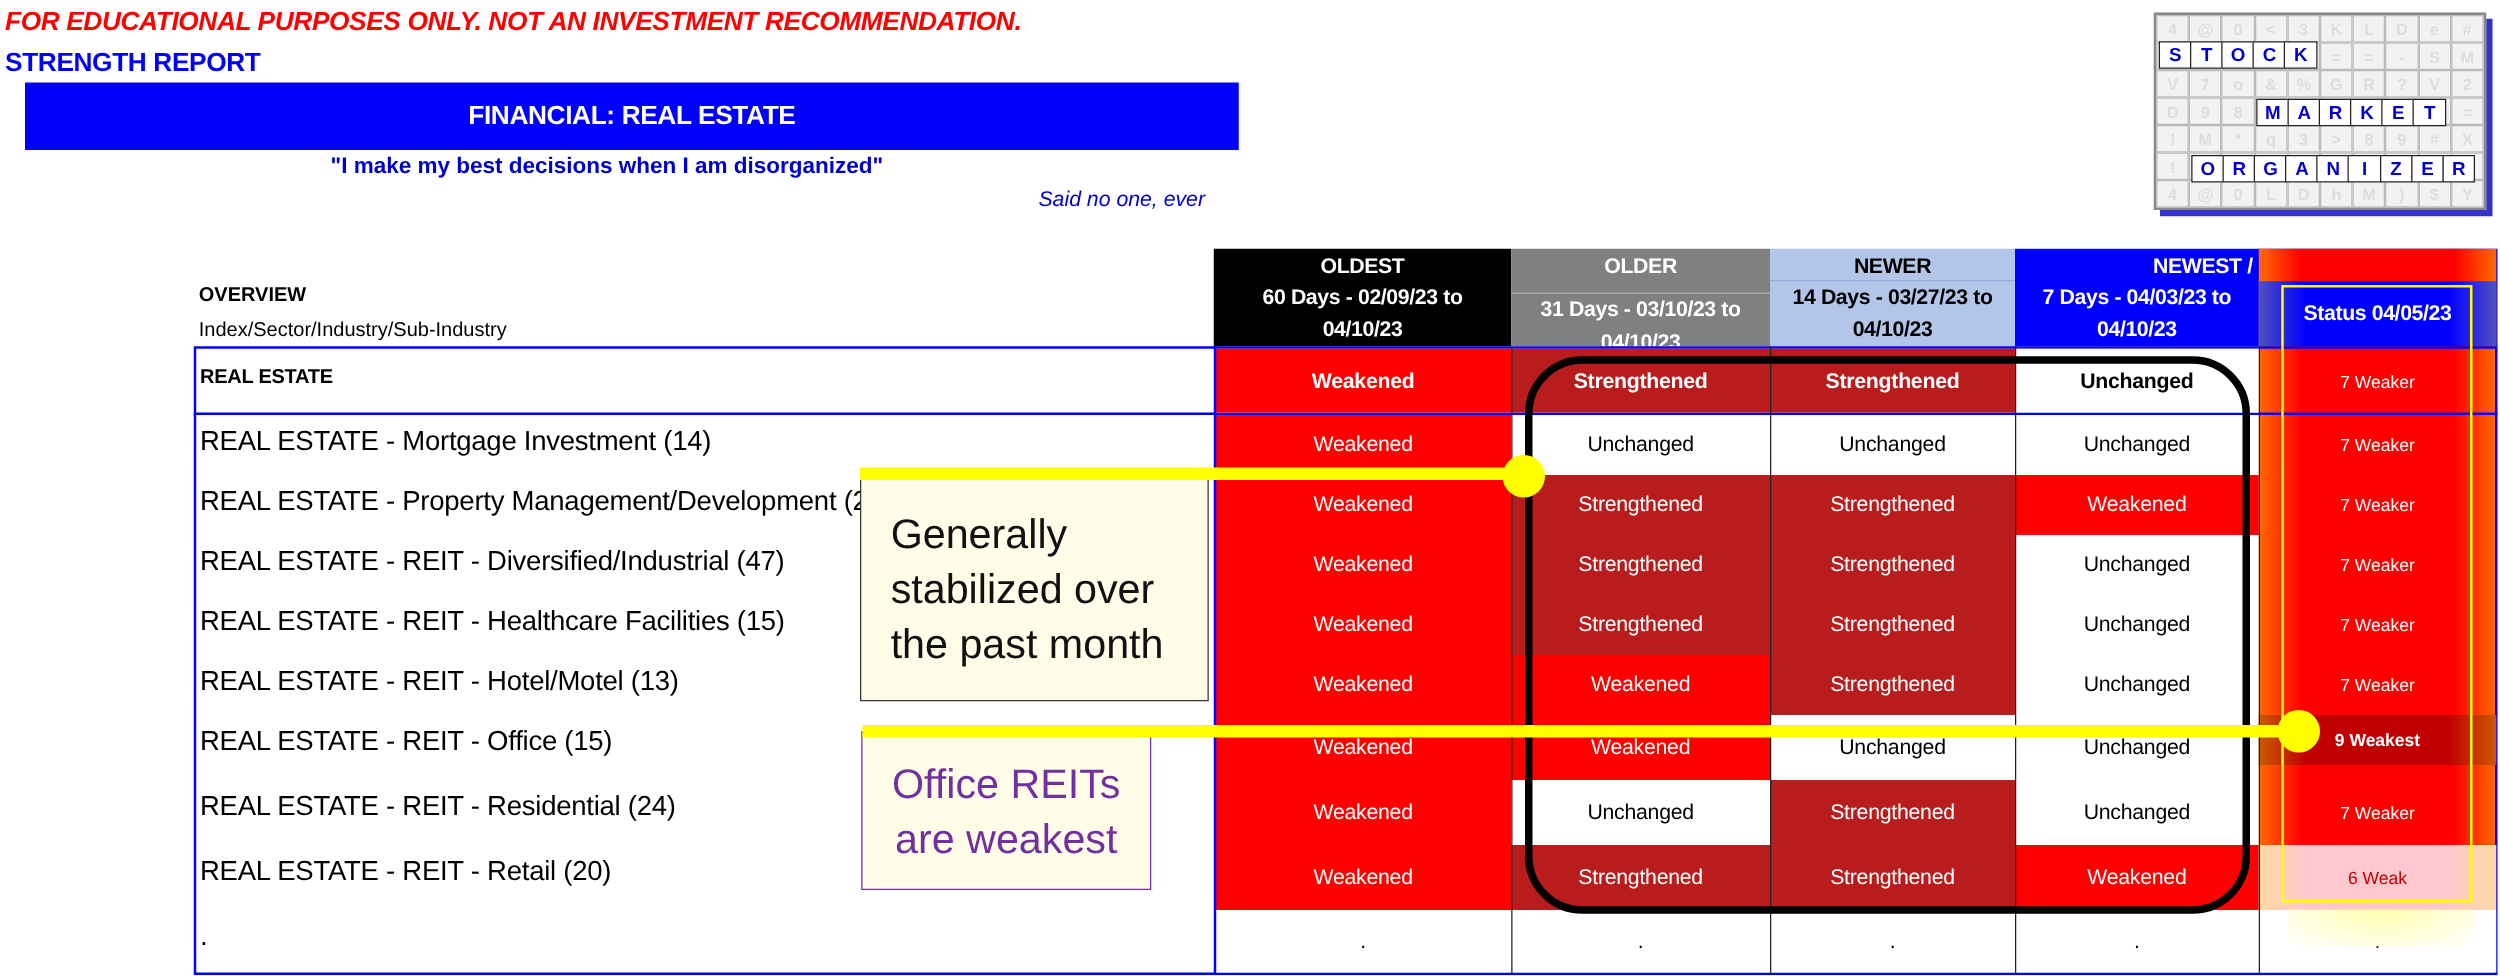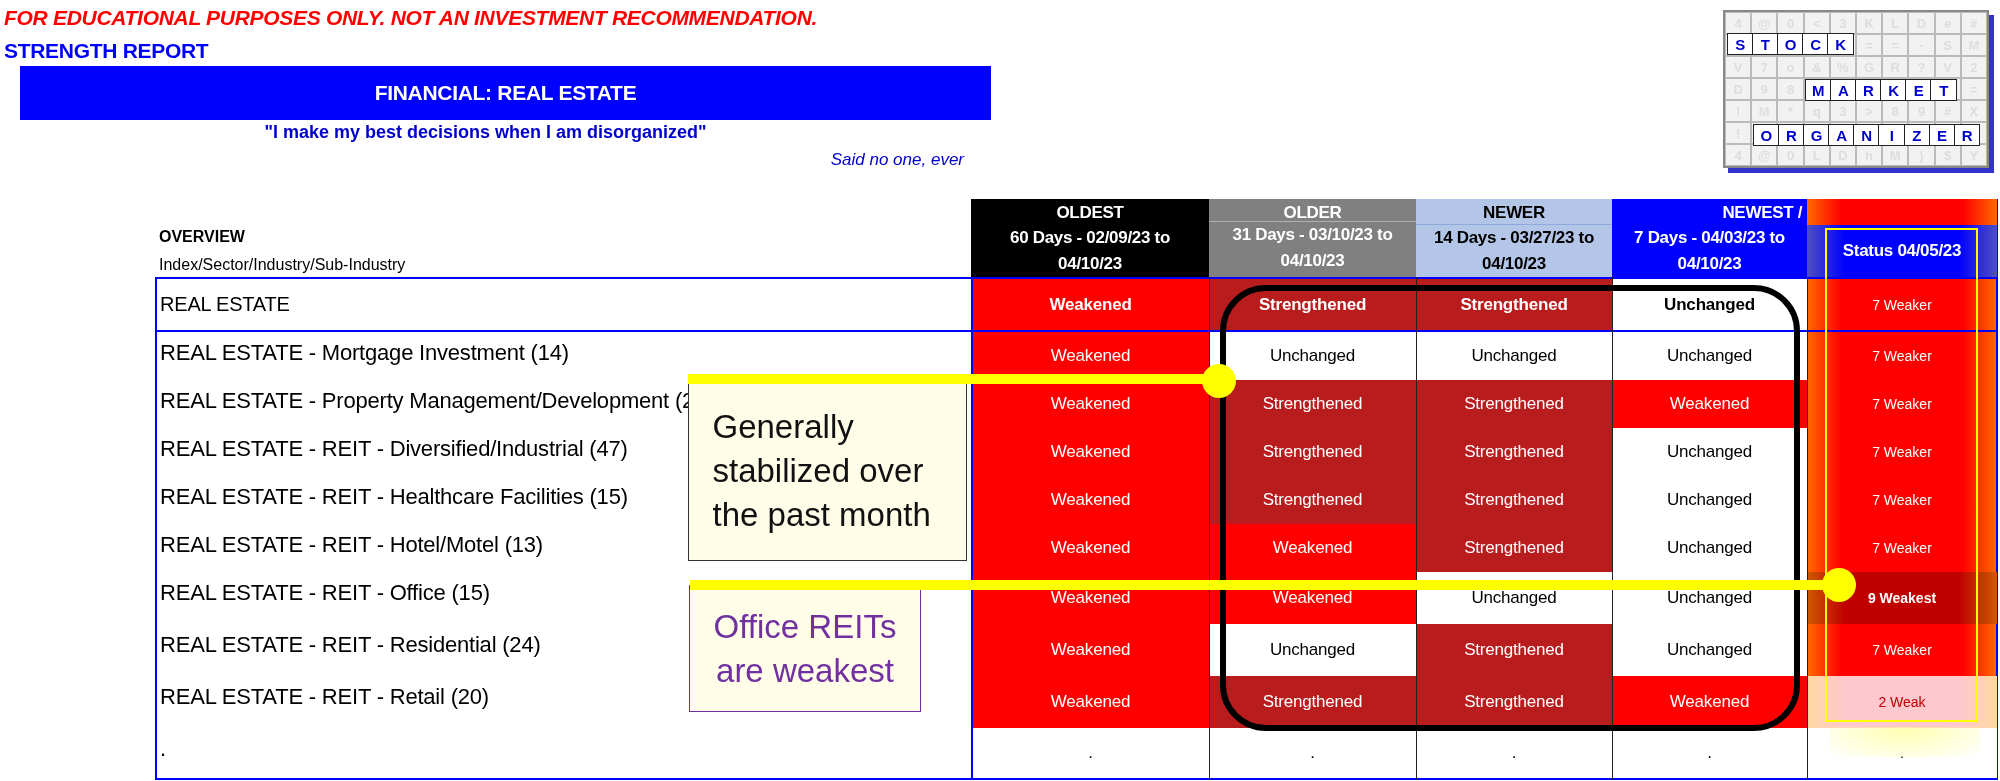--- a/index.html
+++ b/index.html
@@ -20,21 +20,21 @@
   .logo .word { position: absolute; display: flex; }
   .logo .word span { width: 26.6px; height: 22px; border: 1.5px solid #222; background: #fff; color: #0000cc; font-weight: bold; font-size: 15px; display: flex; align-items: center; justify-content: center; margin-right: -1.5px; }
 
   
   .th-block { position: absolute; color: #fff; font-weight: bold; text-align: center; font-size: 17px; letter-spacing: -0.3px; }
   .overview { position: absolute; left: 159px; top: 228px; font-weight: bold; font-size: 16px; color: #000; }
   .overview-sub { position: absolute; left: 159px; top: 256px; font-size: 16px; color: #000; }
 
   .table-frame { position: absolute; left: 155px; top: 277px; width: 1843px; height: 503px; border: 2px solid #0000ff; }
   .row-label { position: absolute; left: 160px; font-size: 22px; color: #000; white-space: nowrap; letter-spacing: -0.2px; }
-  .row-label.bold { font-weight: normal; font-size: 20px; }
+  .row-label.bold { font-weight: bold; font-size: 16px; }
 
   .cell { position: absolute; display: flex; align-items: center; justify-content: center; font-size: 17px; letter-spacing: -0.2px; }
   .cell.weak { background: #ff0000; color: #fff; }
   .cell.strong { background: #b91c1c; color: #fff; }
   .cell.unch { background: #ffffff; color: #000; }
   .cell.blank { background: #ffffff; color: #000; }
   .cell.bold { font-weight: bold; }
 
   .vline { position: absolute; width: 1px; background: #222; }
 
@@ -168,21 +168,21 @@
 
 <div class="overview">OVERVIEW</div>
 <div class="overview-sub">Index/Sector/Industry/Sub-Industry</div>
 
 <div class="th-block" style="left:971px; top:199px; width:238px; height:78px; background:#000;">
   <div style="height:26px; line-height:28px;">OLDEST</div>
   <div style="line-height:26px;">60 Days - 02/09/23 to</div>
   <div style="line-height:26px;">04/10/23</div>
 </div>
 <div class="th-block" style="left:1209px; top:199px; width:207px; height:78px; background:#808080;">
-  <div style="height:23px; line-height:28px; border-bottom:1px solid #b0b0b0;">OLDER</div>
+  <div style="height:36px; line-height:28px; border-bottom:1px solid #b0b0b0;">OLDER</div>
   <div style="line-height:26px;">31 Days - 03/10/23 to</div>
   <div style="line-height:26px;">04/10/23</div>
 </div>
 <div class="th-block" style="left:1416px; top:199px; width:196px; height:78px; background:#b4c6e7; color:#000;">
   <div style="height:26px; line-height:28px; border-bottom:1px solid #8ea9db;">NEWER</div>
   <div style="line-height:26px;">14 Days - 03/27/23 to</div>
   <div style="line-height:26px;">04/10/23</div>
 </div>
 <div class="th-block" style="left:1612px; top:199px; width:386px; height:78px; background:#0000ff;">
   <div style="height:26px; line-height:28px;">NEWEST / CURRENT</div>
@@ -235,33 +235,33 @@
     <div class="cell weak" style="left: 972px; top: 524px; width: 237px; height: 48px;">Weakened</div>
     <div class="cell weak" style="left: 1209px; top: 524px; width: 207px; height: 48px;">Weakened</div>
     <div class="cell strong" style="left: 1416px; top: 524px; width: 196px; height: 48px;">Strengthened</div>
     <div class="cell unch" style="left: 1612px; top: 524px; width: 195px; height: 48px;">Unchanged</div>
     <div class="status-cell" style="top: 524px; height: 48px;">7 Weaker</div>
     <div class="row-label" style="top: 580px;">REAL ESTATE - REIT - Office (15)</div>
     <div class="cell weak" style="left: 972px; top: 572px; width: 237px; height: 52px;">Weakened</div>
     <div class="cell weak" style="left: 1209px; top: 572px; width: 207px; height: 52px;">Weakened</div>
     <div class="cell unch" style="left: 1416px; top: 572px; width: 196px; height: 52px;">Unchanged</div>
     <div class="cell unch" style="left: 1612px; top: 572px; width: 195px; height: 52px;">Unchanged</div>
-    <div class="status-cell weakest" style="top: 572px; height: 52px;">9 Weakest</div>
+    <div class="status-cell weakest" style="top: 572px; height: 40px;">9 Weakest</div>
     <div class="row-label" style="top: 632px;">REAL ESTATE - REIT - Residential (24)</div>
     <div class="cell weak" style="left: 972px; top: 624px; width: 237px; height: 52px;">Weakened</div>
     <div class="cell unch" style="left: 1209px; top: 624px; width: 207px; height: 52px;">Unchanged</div>
     <div class="cell strong" style="left: 1416px; top: 624px; width: 196px; height: 52px;">Strengthened</div>
     <div class="cell unch" style="left: 1612px; top: 624px; width: 195px; height: 52px;">Unchanged</div>
     <div class="status-cell" style="top: 624px; height: 52px;">7 Weaker</div>
     <div class="row-label" style="top: 684px;">REAL ESTATE - REIT - Retail (20)</div>
     <div class="cell weak" style="left: 972px; top: 676px; width: 237px; height: 52px;">Weakened</div>
     <div class="cell strong" style="left: 1209px; top: 676px; width: 207px; height: 52px;">Strengthened</div>
     <div class="cell strong" style="left: 1416px; top: 676px; width: 196px; height: 52px;">Strengthened</div>
     <div class="cell weak" style="left: 1612px; top: 676px; width: 195px; height: 52px;">Weakened</div>
-    <div class="status-cell weak6" style="top: 676px; height: 52px;">2 Weak</div>
+    <div class="status-cell weak6" style="top: 676px; height: 52px;">6 Weak</div>
     <div class="row-label" style="top: 736px;">.</div>
     <div class="cell blank" style="left: 972px; top: 728px; width: 237px; height: 50px;">.</div>
     <div class="cell blank" style="left: 1209px; top: 728px; width: 207px; height: 50px;">.</div>
     <div class="cell blank" style="left: 1416px; top: 728px; width: 196px; height: 50px;">.</div>
     <div class="cell blank" style="left: 1612px; top: 728px; width: 195px; height: 50px;">.</div>
     <div class="status-cell" style="background: rgb(255, 255, 255); color: rgb(0, 0, 0); top: 728px; height: 50px;">.</div>
   </div>
 
 <div class="vline" style="left:971px; top:277px; height:503px; background:#0000ff; width:2px;"></div>
 <div class="vline" style="left:1209px; top:277px; height:503px;"></div>

